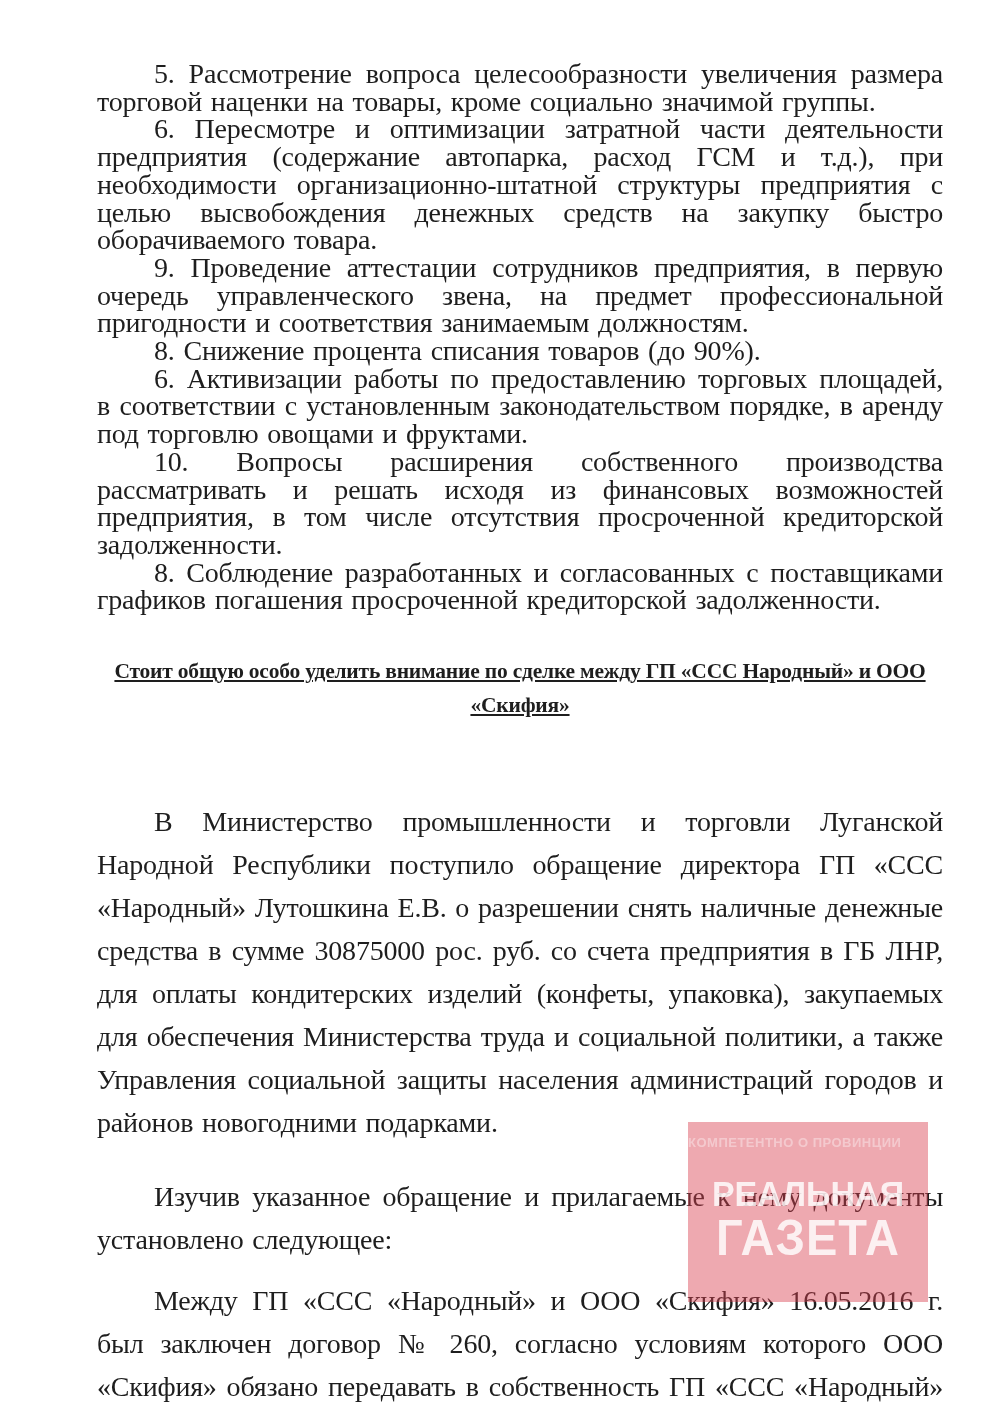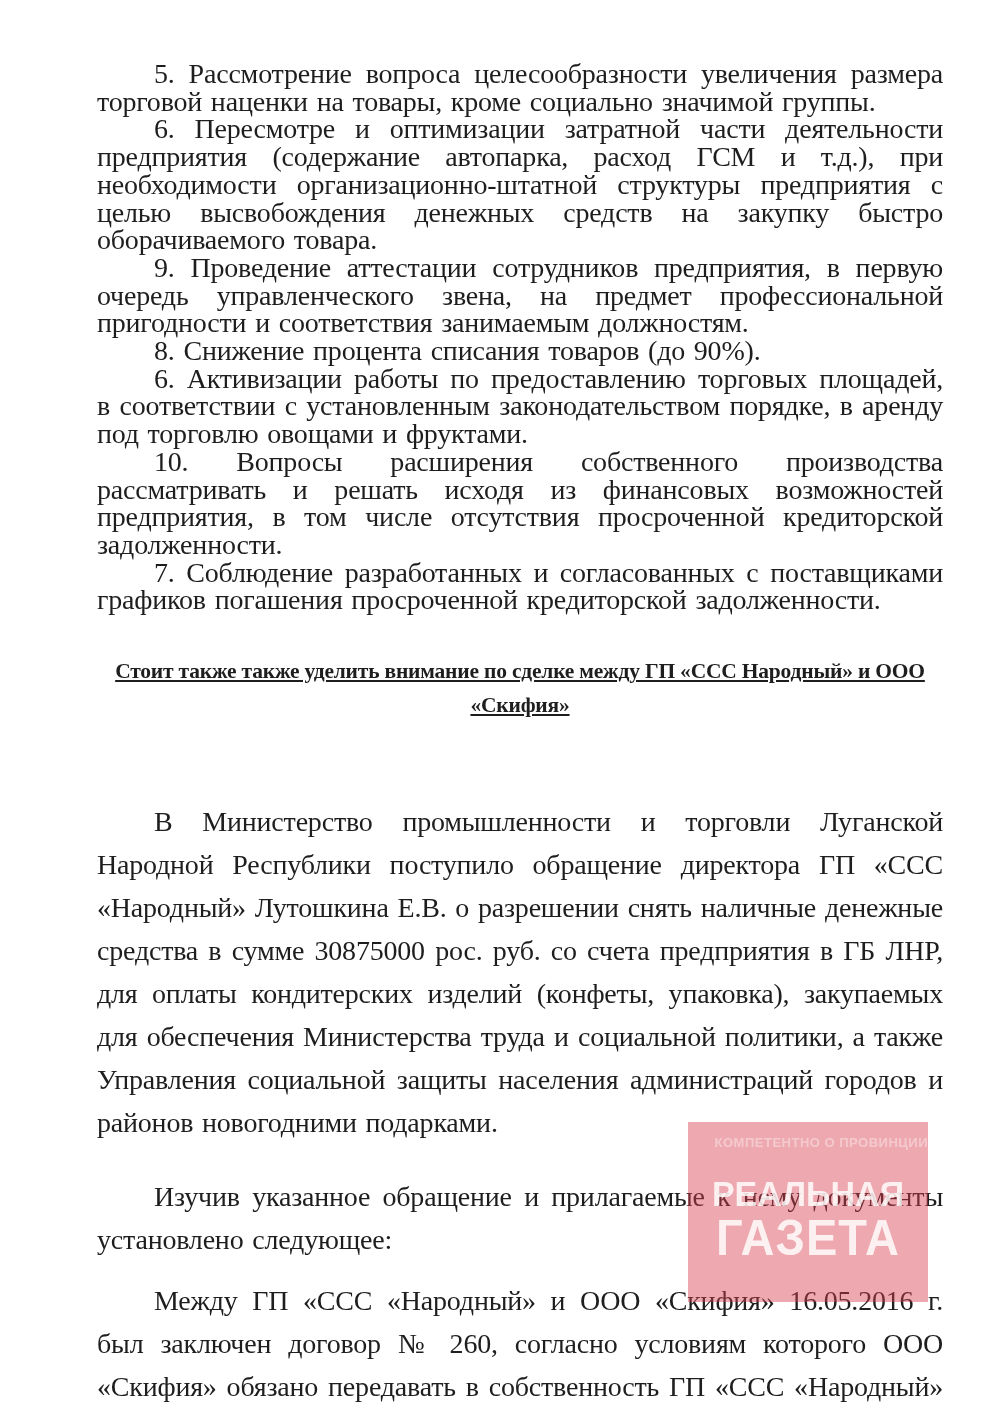--- a/index.html
+++ b/index.html
@@ -62,21 +62,21 @@
     height: 180px;
     background: rgba(217, 64, 79, 0.45);
     font-family: "Liberation Sans", sans-serif;
     pointer-events: none;
   }
   .wm-slogan {
     position: absolute;
     top: 13px;
     left: 0;
     width: 100%;
-    text-align: right;
+    text-align: left;
     font-size: 13px;
     font-weight: bold;
     letter-spacing: 0.5px;
     color: rgba(255, 255, 255, 0.38);
     white-space: nowrap;
   }
   .wm-line1 {
     position: absolute;
     top: 52px;
     left: 0;
@@ -108,24 +108,24 @@
 
 <div class="page">
 
   <div class="items">
     <p>5. Рассмотрение вопроса целесообразности увеличения размера торговой наценки на товары, кроме социально значимой группы.</p>
     <p>6. Пересмотре и оптимизации затратной части деятельности предприятия (содержание автопарка, расход ГСМ и т.д.), при необходимости организационно-штатной структуры предприятия с целью высвобождения денежных средств на закупку быстро оборачиваемого товара.</p>
     <p>9. Проведение аттестации сотрудников предприятия, в первую очередь управленческого звена, на предмет профессиональной пригодности и соответствия занимаемым должностям.</p>
     <p>8. Снижение процента списания товаров (до 90%).</p>
     <p>6. Активизации работы по предоставлению торговых площадей, в соответствии с установленным законодательством порядке, в аренду под торговлю овощами и фруктами.</p>
     <p>10. Вопросы расширения собственного производства рассматривать и решать исходя из финансовых возможностей предприятия, в том числе отсутствия просроченной кредиторской задолженности.</p>
-    <p>7. Соблюдение разработанных и согласованных с поставщиками графиков погашения просроченной кредиторской задолженности.</p>
+    <p>8. Соблюдение разработанных и согласованных с поставщиками графиков погашения просроченной кредиторской задолженности.</p>
   </div>
 
-  <p class="heading">Стоит также также уделить внимание по сделке между ГП «ССС Народный» и ООО «Скифия»</p>
+  <p class="heading">Стоит общую особо уделить внимание по сделке между ГП «ССС Народный» и ООО «Скифия»</p>
 
   <div class="paras">
     <p class="para-ministry">В Министерство промышленности и торговли Луганской Народной Республики поступило обращение директора ГП «ССС «Народный» Лутошкина Е.В. о разрешении снять наличные денежные средства в сумме 30875000 рос. руб. со счета предприятия в ГБ ЛНР, для оплаты кондитерских изделий (конфеты, упаковка), закупаемых для обеспечения Министерства труда и социальной политики, а также Управления социальной защиты населения администраций городов и районов новогодними подарками.</p>
     <p class="para-review">Изучив указанное обращение и прилагаемые к нему документы установлено следующее:</p>
     <p class="para-contract">Между ГП «ССС «Народный» и ООО «Скифия» 16.05.2016 г. был заключен договор № 260, согласно условиям которого ООО «Скифия» обязано передавать в собственность ГП «ССС «Народный» товары в количестве согласно заявки и по цене согласованной в спецификациях, а ГП «ССС «Народный» обязано принять товар и оплатить его на условиях настоящего договора.</p>
     <p class="para-spec">Согласно Спецификации от 08.11.2016 г. к Договору № 260 от 16.05.2016 г. ООО «Скифия» должно было поставить ГП «ССС «Народный» товары (конфеты, упаковку) на общую сумму 38372318,92 руб.</p>
   </div>
 
 </div>
 

